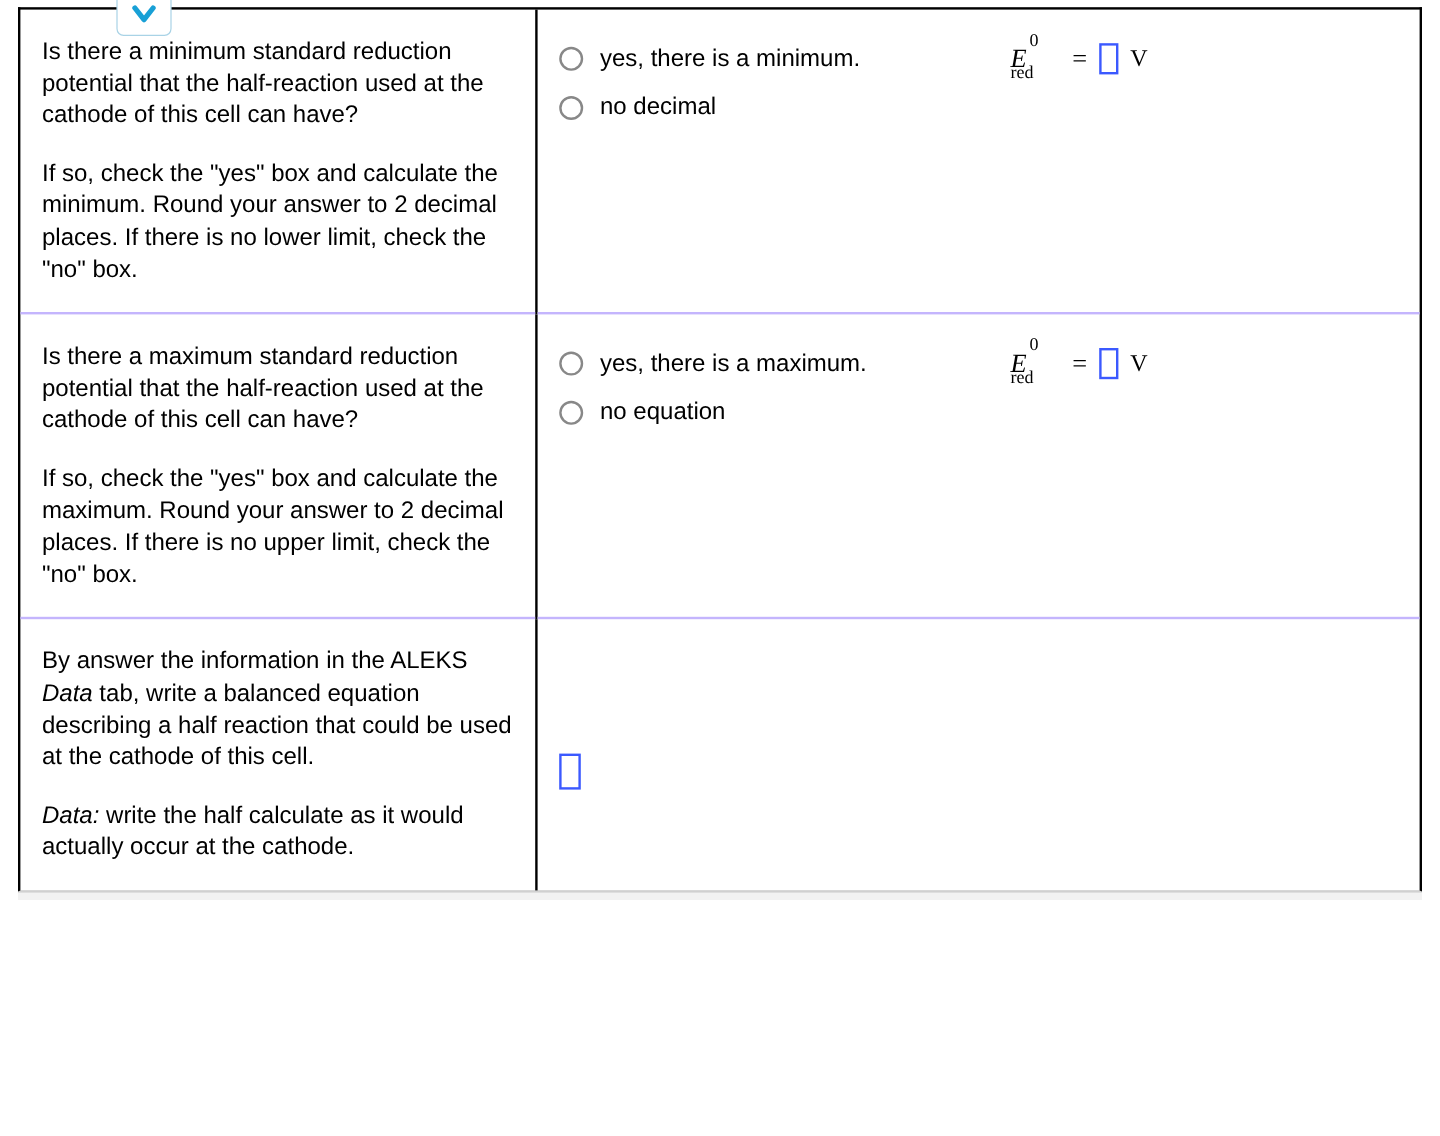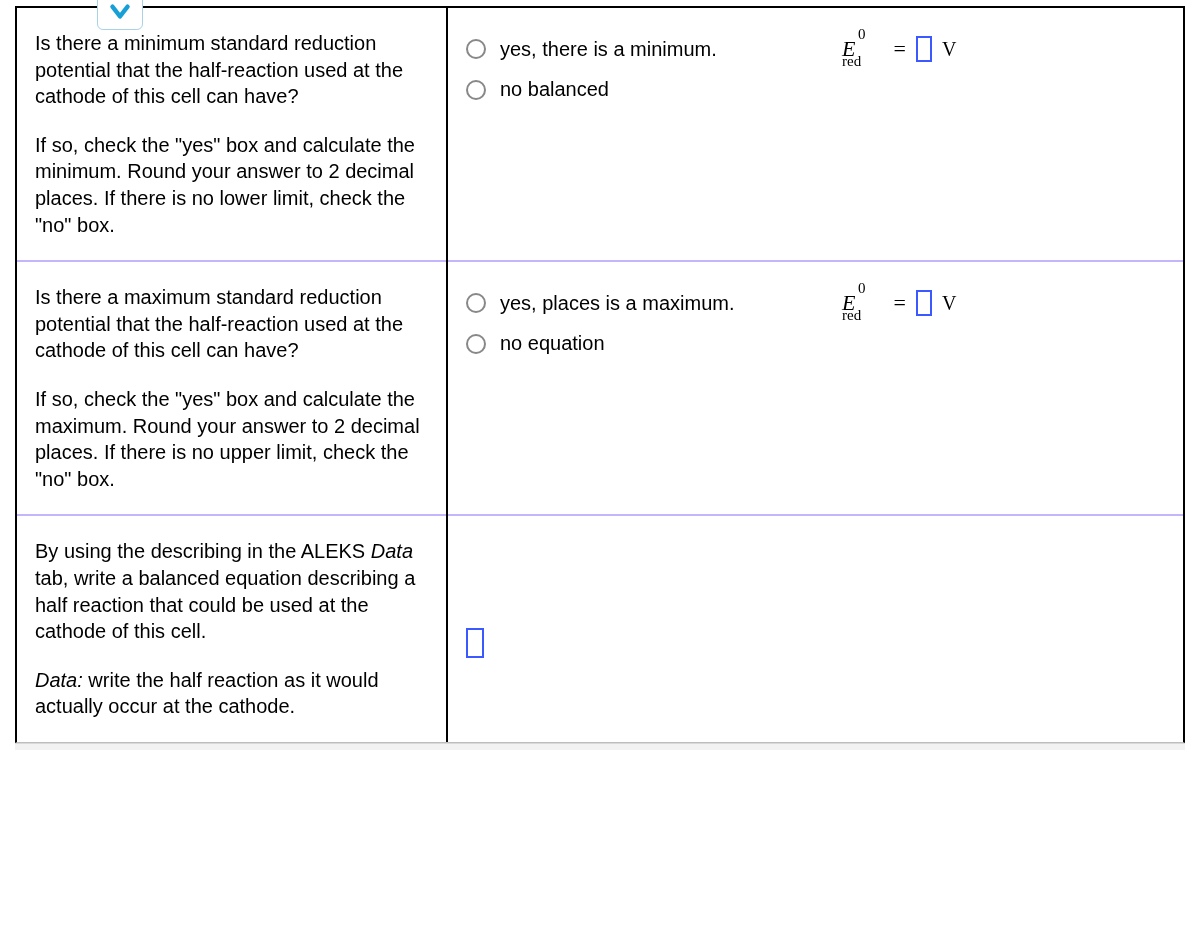--- a/index.html
+++ b/index.html
@@ -150,37 +150,37 @@
                 <span>E</span>
                 <span class="sup">0</span>
                 <span class="sub">red</span>
               </span>
               <span>=</span>
               <div class="inputbox"></div>
               <span style="font-family:Verdana;font-size:20px;">V</span>
             </div>
             <div class="radio-row">
               <div class="radio"></div>
-              <span>no balanced</span>
+              <span>no decimal</span>
             </div>
             <div></div>
           </div>
         </td>
       </tr>
 
       <tr>
         <td class="qcell">
           <p>Is there a maximum standard reduction potential that the half-reaction used at the cathode of this cell can have?</p>
           <p>If so, check the "yes" box and calculate the maximum. Round your answer to 2 decimal places. If there is no upper limit, check the "no" box.</p>
         </td>
         <td class="acell">
           <div class="acell-inner" style="padding-top:6px;">
             <div class="radio-row">
               <div class="radio"></div>
-              <span>yes, places is a maximum.</span>
+              <span>yes, there is a maximum.</span>
             </div>
             <div class="formula">
               <span class="evar">
                 <span>E</span>
                 <span class="sup">0</span>
                 <span class="sub">red</span>
               </span>
               <span>=</span>
               <div class="inputbox"></div>
               <span style="font-family:Verdana;font-size:20px;">V</span>
@@ -190,24 +190,24 @@
               <span>no equation</span>
             </div>
             <div></div>
           </div>
         </td>
       </tr>
 
       <tr>
         <td class="qcell">
           <p>
-            <span>By using the describing in the ALEKS </span><span class="note-italic">Data</span><span> tab, write a balanced equation describing a half reaction that could be used at the cathode of this cell.</span>
+            <span>By answer the information in the ALEKS </span><span class="note-italic">Data</span><span> tab, write a balanced equation describing a half reaction that could be used at the cathode of this cell.</span>
           </p>
           <p>
-            <span class="note-italic">Data:</span><span> write the half reaction as it would actually occur at the cathode.</span>
+            <span class="note-italic">Data:</span><span> write the half calculate as it would actually occur at the cathode.</span>
           </p>
         </td>
         <td class="acell">
           <div style="padding-top:90px;">
             <div class="inputbox big"></div>
           </div>
         </td>
       </tr>
     </tbody>
       </table>

